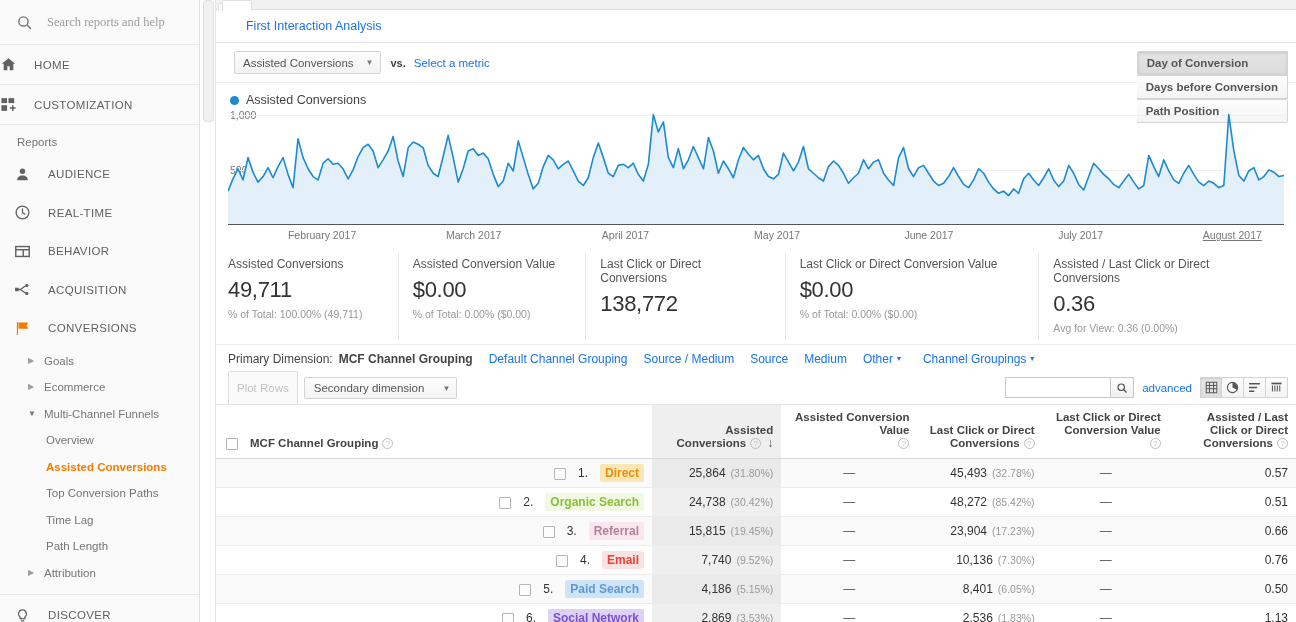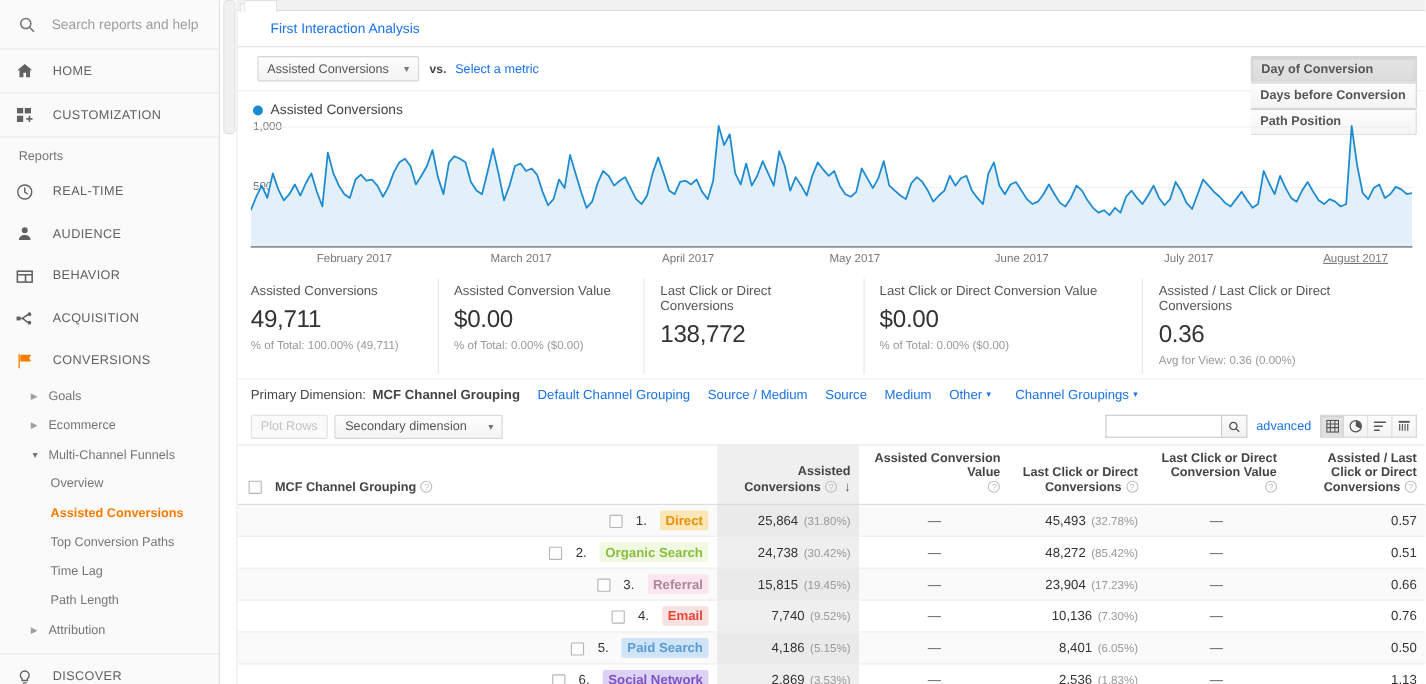--- a/index.html
+++ b/index.html
@@ -24,28 +24,28 @@
     overflow: hidden;
   }
   .search-row {
     height: 45px; display: flex; align-items: center;
     padding-left: 13px; border-bottom: 1px solid #e8e8e8;
     background: #fafafa;
   }
   .search-icon { width: 22px; display:flex; align-items:center; justify-content:center; color:#757575; }
   .search-input {
     border: none; outline: none; background: transparent;
-    font-family: Liberation Sans, sans-serif;
+    font-family: Liberation Serif, serif;
     font-size: 12.5px; color: #757575; margin-left: 10px; width: 150px;
   }
   .search-input::placeholder { color: #9e9e9e; }
 
   .nav-main {
     height: 40px; display: flex; align-items: center;
-    padding-left: 14px; border-bottom: 1px solid #e8e8e8;
+    border-bottom: 1px solid #e8e8e8;
     cursor: pointer;
   }
   .nav-main .ico { width: 26px; display:flex; align-items:center; color:#616161; }
   .nav-main .lbl {
     font-size: 11.5px; letter-spacing: 0.35px; color: #616161;
     font-weight: 400; margin-left: 8px;
   }
   .reports-label {
     font-size: 11.5px; color: #757575; padding: 11px 0 7px 17px;
   }
@@ -183,21 +183,21 @@
   }
   .pdim .lbl { color: #444; margin-right: 6px; }
   .pdim .cur { color: #444; font-weight: bold; margin-right: 16px; position: relative; }
   .pdim .lnk { color: #1a73e8; cursor: pointer; margin-right: 16px; }
   .pdim .caret { font-size: 8px; color: #1a73e8; }
 
   .toolbar2 {
     display: flex; align-items: center; height: 32px; padding-left: 12px; position: relative;
   }
   .btn-plain {
-    height: 22px; padding: 0 8px; display: flex; align-items: center;
+    height: 34px; padding: 0 8px; display: flex; align-items: center;
     border: 1px solid #e0e0e0; border-radius: 2px; background: #fafafa;
     font-size: 11.5px; color: #c3c3c3; cursor: default;
   }
   .btn-sec {
     height: 22px; padding: 0 6px 0 9px; display: flex; align-items: center;
     border: 1px solid #d4d4d4; border-radius: 2px;
     background: linear-gradient(#fdfdfd,#f4f4f4);
     font-size: 11.5px; color: #555; cursor: pointer; margin-left: 6px;
   }
   .btn-sec .caret { font-size: 8px; color: #777; margin-left: 18px; }
@@ -298,36 +298,36 @@
           <path d="M17 13v3h-3v2h3v3h2v-3h3v-2h-3v-3z"></path>
         </svg>
       </span>
       <span class="lbl">CUSTOMIZATION</span>
     </div>
 
     <div class="reports-label">Reports</div>
 
     <div class="nav-section">
       <span class="ico">
+        <svg width="17" height="17" viewBox="0 0 24 24" fill="currentColor">
+          <circle cx="12" cy="7.5" r="3.8"></circle>
+            <path d="M4.5 20c0-4.2 3.4-6.5 7.5-6.5s7.5 2.3 7.5 6.5z"></path>
+        </svg>
+      </span>
+      <span class="lbl">AUDIENCE</span>
+    </div>
+
+    <div class="nav-section">
+      <span class="ico">
         <svg width="17" height="17" viewBox="0 0 24 24" fill="none" stroke="currentColor" stroke-width="1.8">
           <circle cx="12" cy="12" r="9"></circle>
             <path d="M12 7v5.3l3.4 2" stroke-linecap="round"></path>
         </svg>
       </span>
       <span class="lbl">REAL-TIME</span>
-    </div>
-
-    <div class="nav-section">
-      <span class="ico">
-        <svg width="17" height="17" viewBox="0 0 24 24" fill="currentColor">
-          <circle cx="12" cy="7.5" r="3.8"></circle>
-            <path d="M4.5 20c0-4.2 3.4-6.5 7.5-6.5s7.5 2.3 7.5 6.5z"></path>
-        </svg>
-      </span>
-      <span class="lbl">AUDIENCE</span>
     </div>
 
     <div class="nav-section">
       <span class="ico">
         <svg width="17" height="17" viewBox="0 0 24 24" fill="none" stroke="currentColor" stroke-width="2">
           <rect x="2.5" y="5" width="19" height="14"></rect>
             <line x1="2.5" y1="9.5" x2="21.5" y2="9.5"></line>
           <line x1="13" y1="9.5" x2="13" y2="19"></line>
         </svg>
       </span>

